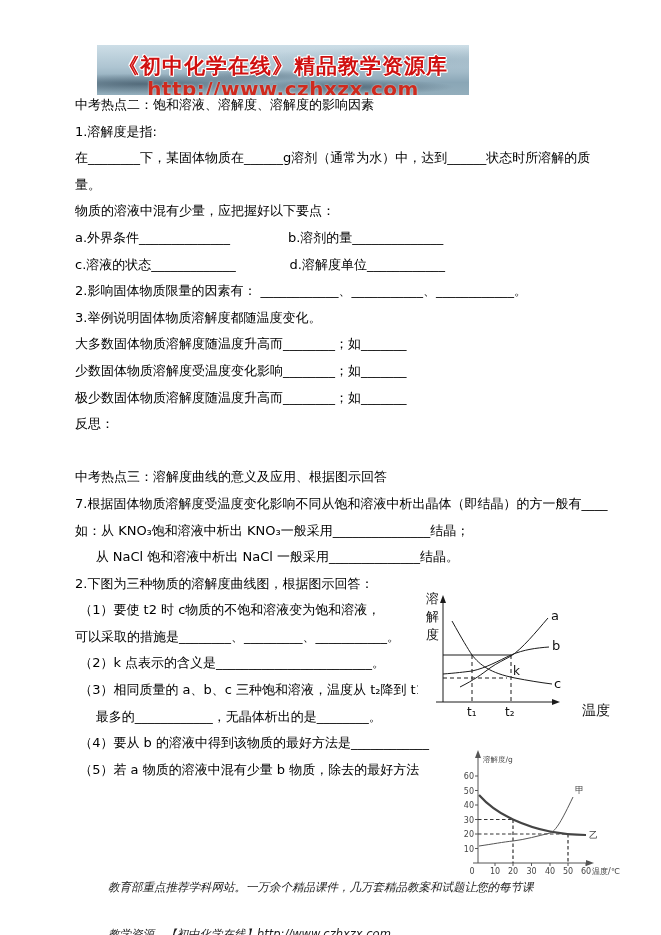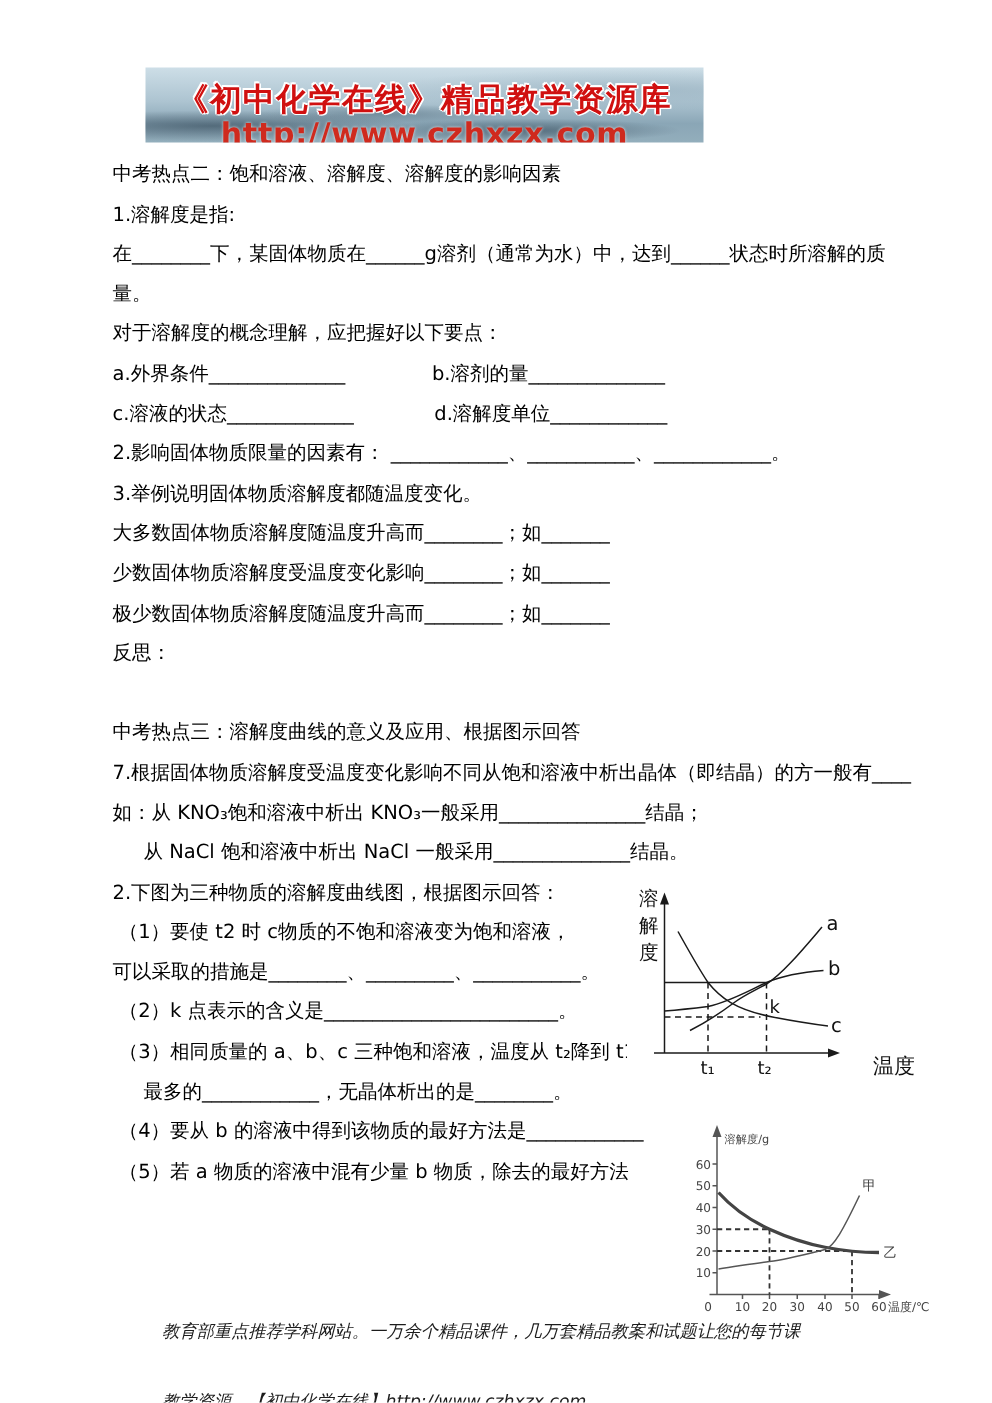--- a/index.html
+++ b/index.html
@@ -26,21 +26,21 @@
     white-space:nowrap;
   }
   .banner-url{
     margin-top:-3px;font-size:20px;font-weight:bold;letter-spacing:.5px;
     color:#cf2a1e;text-shadow:0 0 2px rgba(255,255,255,.8);
     white-space:nowrap;
     text-decoration:underline;
   }
   
   .doc{
-    position:absolute;left:75px;top:104px;width:525px;
+    position:absolute;left:75px;top:92px;width:525px;
     font-size:13px;line-height:26.6px;color:#000;
   }
   .line{white-space:pre;height:26.6px;overflow:visible;}
   .gap{height:26.6px;}
   
   .footer{
     position:absolute;left:108px;top:849px;width:500px;
     font-size:11.5px;line-height:15.5px;font-style:italic;color:#1c1c1c;
     white-space:pre;
   }
@@ -62,21 +62,21 @@
 <div class="banner">
   <div class="banner-title">《初中化学在线》精品教学资源库</div>
   <div class="banner-url">http://www.czhxzx.com</div>
 </div>
 
 <div class="doc">
   <div class="line">中考热点二：饱和溶液、溶解度、溶解度的影响因素</div>
   <div class="line">1.溶解度是指:</div>
   <div class="line">在________下，某固体物质在______g溶剂（通常为水）中，达到______状态时所溶解的质</div>
   <div class="line">量。</div>
-  <div class="line">对于溶解度的概念理解，应把握好以下要点：</div>
+  <div class="line">物质的溶液中混有少量，应把握好以下要点：</div>
   <div class="line">a.外界条件______________              b.溶剂的量______________</div>
   <div class="line">c.溶液的状态_____________             d.溶解度单位____________</div>
   <div class="line">2.影响固体物质限量的因素有： ____________、___________、____________。</div>
   <div class="line">3.举例说明固体物质溶解度都随温度变化。</div>
   <div class="line">大多数固体物质溶解度随温度升高而________；如_______</div>
   <div class="line">少数固体物质溶解度受温度变化影响________；如_______</div>
   <div class="line">极少数固体物质溶解度随温度升高而________；如_______</div>
   <div class="line">反思：</div>
   <div class="gap"></div>
   <div class="line">中考热点三：溶解度曲线的意义及应用、根据图示回答</div>

